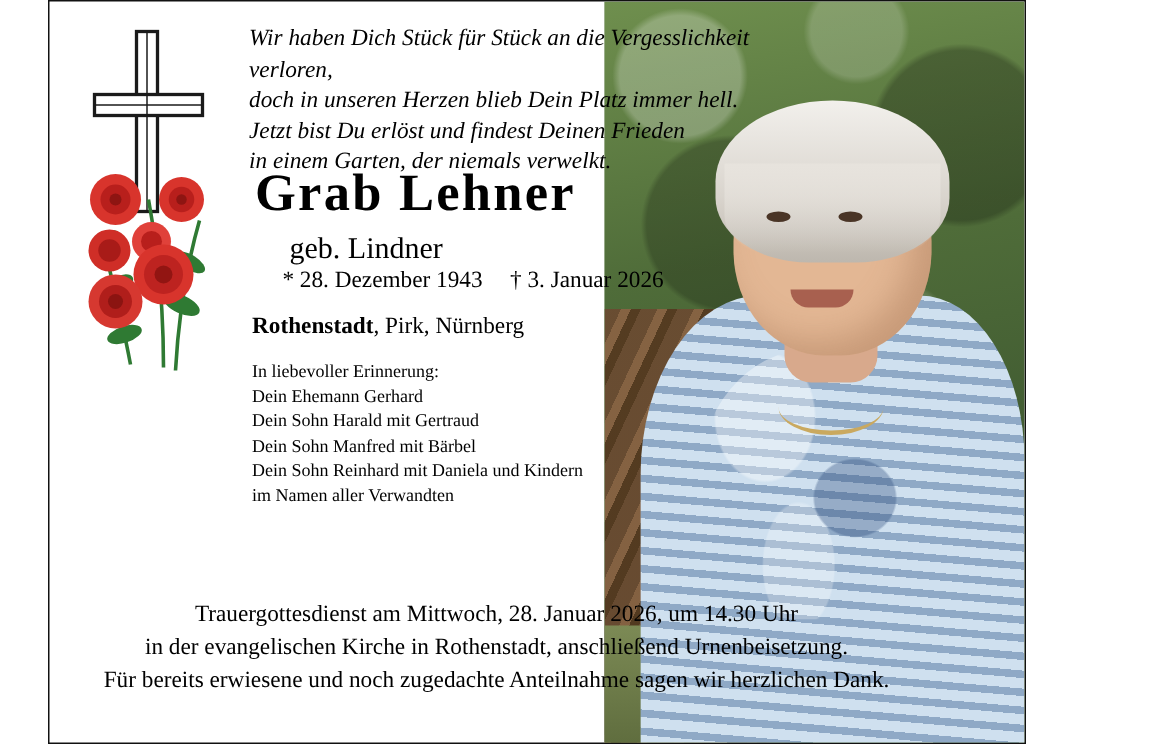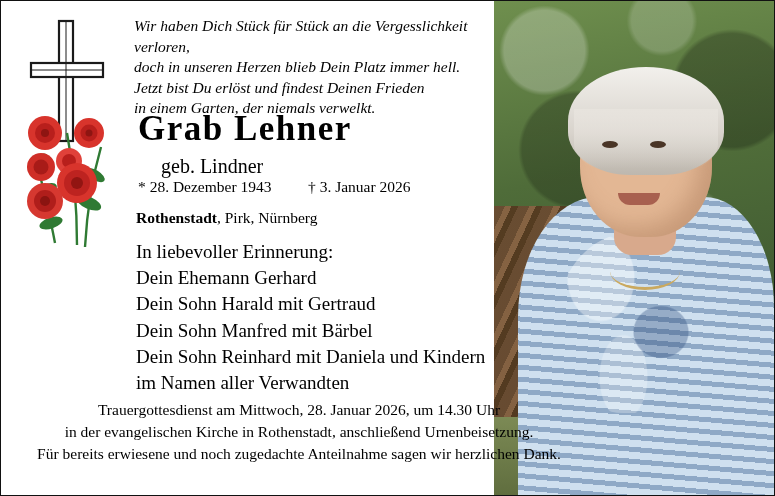--- a/index.html
+++ b/index.html
@@ -6,26 +6,27 @@
     margin: 0;
     padding: 0;
     background: #ffffff;
   }
   body {
     font-family: "Liberation Serif", serif;
     color: #000000;
   }
   #page {
     position: relative;
-    width: 775px;
+    width: 652px;
     height: 496px;
     background: #ffffff;
     overflow: hidden;
     border: 1px solid #111;
     box-sizing: border-box;
+    margin-left: 32px;
   }
 
   
   .photo {
     position: absolute;
     right: 0;
     top: 0;
     width: 280px;
     height: 496px;
     overflow: hidden;
@@ -199,34 +200,34 @@
     top: 154px;
     font-size: 20px;
   }
   .dates {
     position: absolute;
     left: 137px;
     top: 177px;
     font-size: 15.5px;
     width: 320px;
   }
-  .dates .born { display: inline-block; width: 170px; }
+  .dates .born { display: inline-block; width: 170px; text-align: center; }
   .place {
     position: absolute;
     left: 135px;
     top: 208px;
     font-size: 15.5px;
   }
   .place b { font-weight: bold; }
   .memory {
     position: absolute;
     left: 135px;
     top: 238px;
     width: 360px;
-    font-size: 19px;
+    font-size: 12px;
     line-height: 1.38;
   }
   .memory .line { white-space: nowrap; }
   .memory .line b { font-weight: normal; }
   .footer {
     position: absolute;
     left: 18px;
     top: 398px;
     width: 560px;
     font-size: 15.5px;

